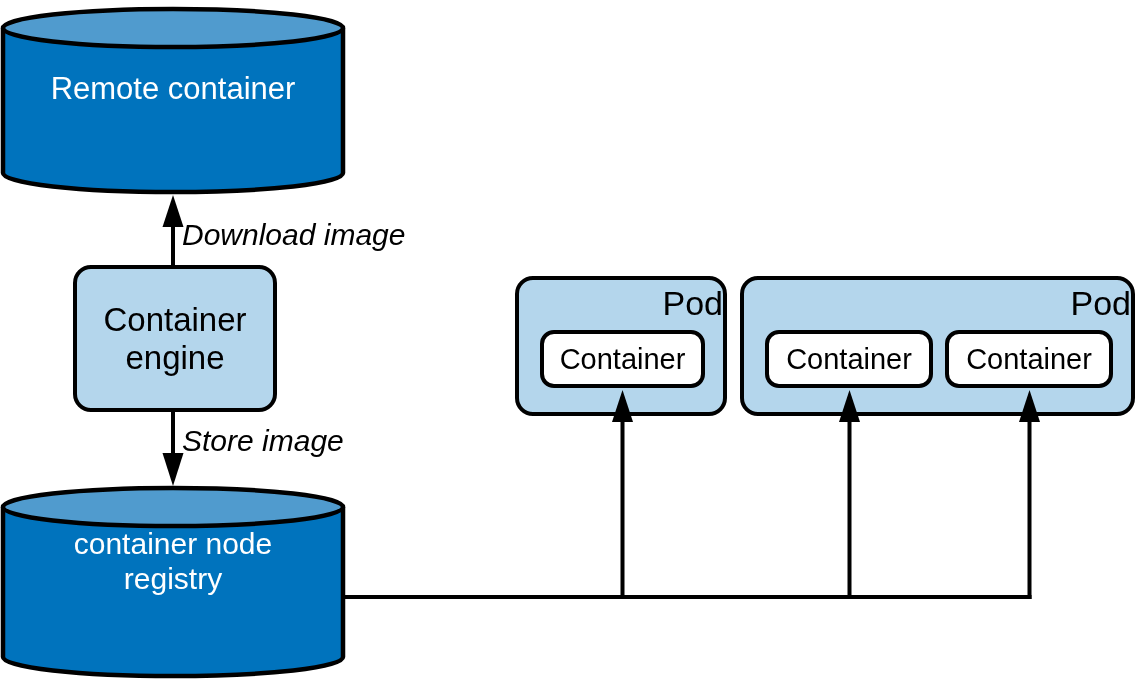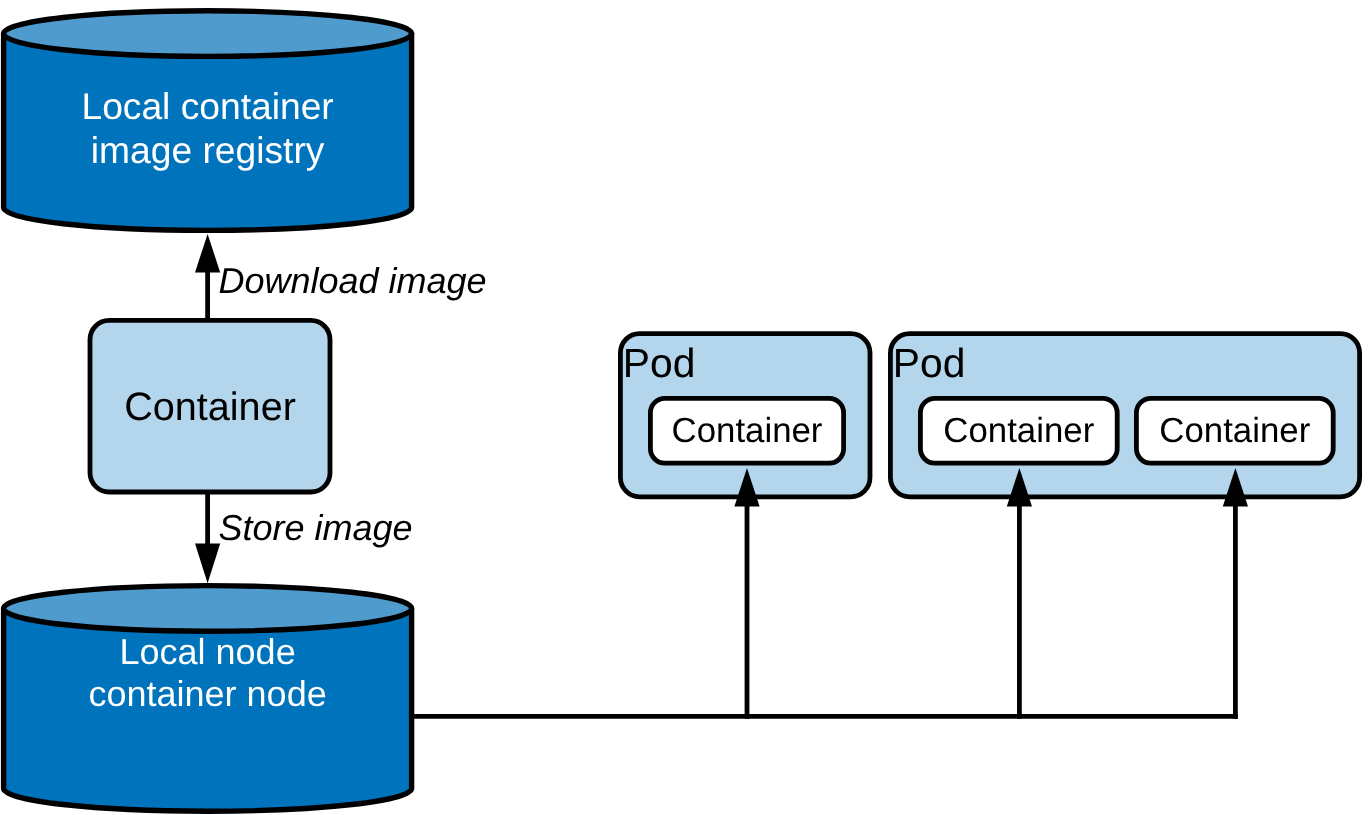--- a/index.html
+++ b/index.html
@@ -77,21 +77,21 @@
     height: 140px;
     background: var(--node-fill);
     border: 4.5px solid var(--outline);
     border-radius: 18px;
     z-index: 2;
   }
   .pod.pod-1 { left: 515px; width: 212px; }
   .pod.pod-2 { left: 740px; width: 395px; }
   .pod-title {
     margin-top: 2px;
-    text-align: left;
+    text-align: right;
     font-size: 34px;
     line-height: 42px;
   }
 
   
   .chip {
     position: absolute;
     top: 330px;
     height: 58px;
     background: var(--container-fill);
@@ -135,31 +135,31 @@
       <ellipse class="cyl-cap" cx="173" cy="28" rx="170" ry="19"></ellipse>
     </g>
     <g>
       <path class="cyl-body" d="M 3 507 L 3 657 A 170 19 0 0 0 343 657 L 343 507 Z"></path>
       <path class="cyl-outline" d="M 3 507 L 3 657 A 170 19 0 0 0 343 657 L 343 507"></path>
       <ellipse class="cyl-cap" cx="173" cy="507" rx="170" ry="19"></ellipse>
     </g>
   </svg>
 
   <div class="cyl-label remote">
-    <div>Local container</div>
-    <div>image registry</div>
+    <div>Remote container</div>
   </div>
 
   <div class="engine-box">
     <div>Container</div>
+    <div>engine</div>
   </div>
 
   <div class="cyl-label local">
-    <div>Local node</div>
     <div>container node</div>
+    <div>registry</div>
   </div>
 
   <div class="pod pod-1">
     <div class="pod-title">Pod</div>
   </div>
   <div class="pod pod-2">
     <div class="pod-title">Pod</div>
   </div>
 
   <div class="chip c1">

